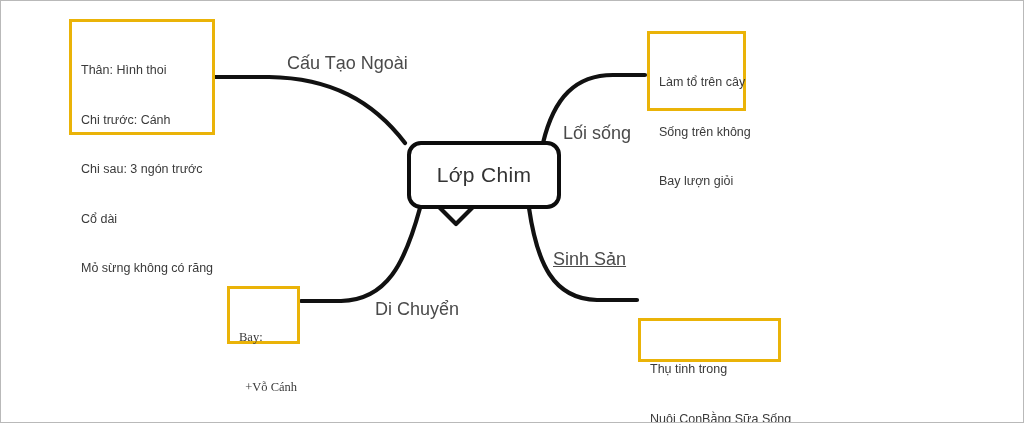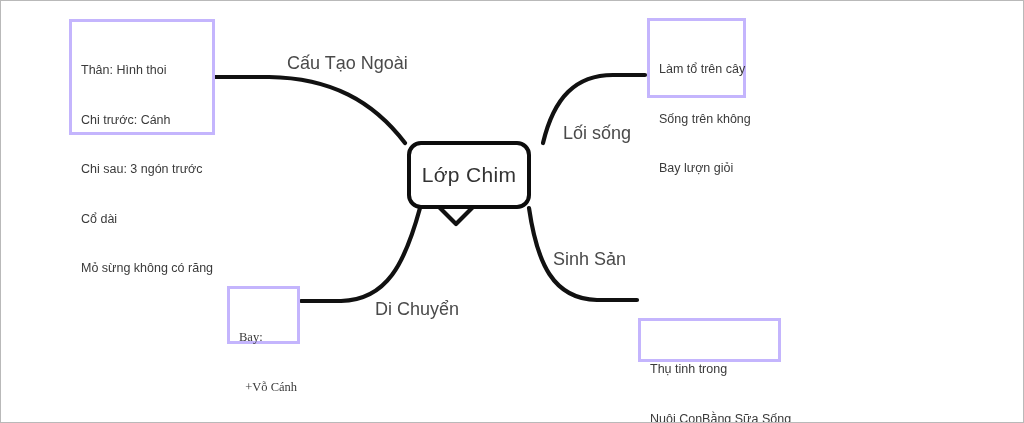--- a/index.html
+++ b/index.html
@@ -27,37 +27,37 @@
   .edge-path {
     fill: none;
     stroke: #111111;
     stroke-width: 4.2;
     stroke-linecap: round;
     stroke-linejoin: round;
   }
   .leaf-box {
     position: absolute;
     background: #ffffff;
-    border: 3px solid #c4b5fd;
+    border: 3px solid #eab308;
     box-sizing: border-box;
     color: #3a3a3a;
     font-size: 12.5px;
     line-height: 16.5px;
     padding: 7px 8px 6px 9px;
     white-space: pre;
   }
   .leaf-line {
     display: block;
     white-space: pre;
   }
   .center-node {
     position: absolute;
     left: 406px;
     top: 140px;
-    width: 124px;
+    width: 154px;
     height: 68px;
     background: #ffffff;
     border: 4px solid #0d0d0d;
     border-radius: 14px;
     box-sizing: border-box;
     display: flex;
     align-items: center;
     justify-content: center;
     text-align: right;
   }
@@ -87,21 +87,21 @@
   </svg>
 
   <div class="leaf-box" style="left:68px; top:18px; width:146px; height:116px;">
     <span class="leaf-line">Thân: Hình thoi</span>
     <span class="leaf-line">Chi trước: Cánh</span>
     <span class="leaf-line">Chi sau: 3 ngón trước</span>
     <span class="leaf-line">Cổ dài</span>
     <span class="leaf-line">Mỏ sừng không có răng</span>
   </div>
 
-  <div class="leaf-box" style="left:646px; top:17px; width:99px; height:80px;">
+  <div class="leaf-box" style="left:646px; top:30px; width:99px; height:80px;">
     <span class="leaf-line">Làm tổ trên cây</span>
     <span class="leaf-line">Sống trên không</span>
     <span class="leaf-line">Bay lượn giỏi</span>
   </div>
 
   <div class="leaf-box" style="left:226px; top:285px; width:73px; height:58px;font-family:Liberation Serif, serif;">
     <span class="leaf-line">Bay:</span>
     <span class="leaf-line">  +Vỗ Cánh</span>
     
   </div>
@@ -111,15 +111,15 @@
     <span class="leaf-line">Nuôi ConBằng Sữa Sống</span>
   </div>
 
   <div class="center-node">
     <span class="center-label">Lớp Chim</span>
   </div>
 
   <div class="branch-label" style="left:286px; top:52px;">Cấu Tạo Ngoài</div>
   <div class="branch-label" style="left:562px; top:82px;margin-top:40px;">Lối sống</div>
   <div class="branch-label" style="left:374px; top:298px;">Di Chuyển</div>
-  <div class="branch-label" style="left:552px; top:248px;">Sinh Sản</div>
+  <div class="branch-label" style="left:552px; top:248px;text-decoration:underline;">Sinh Sản</div>
 
 </div>
 
 </body></html>

